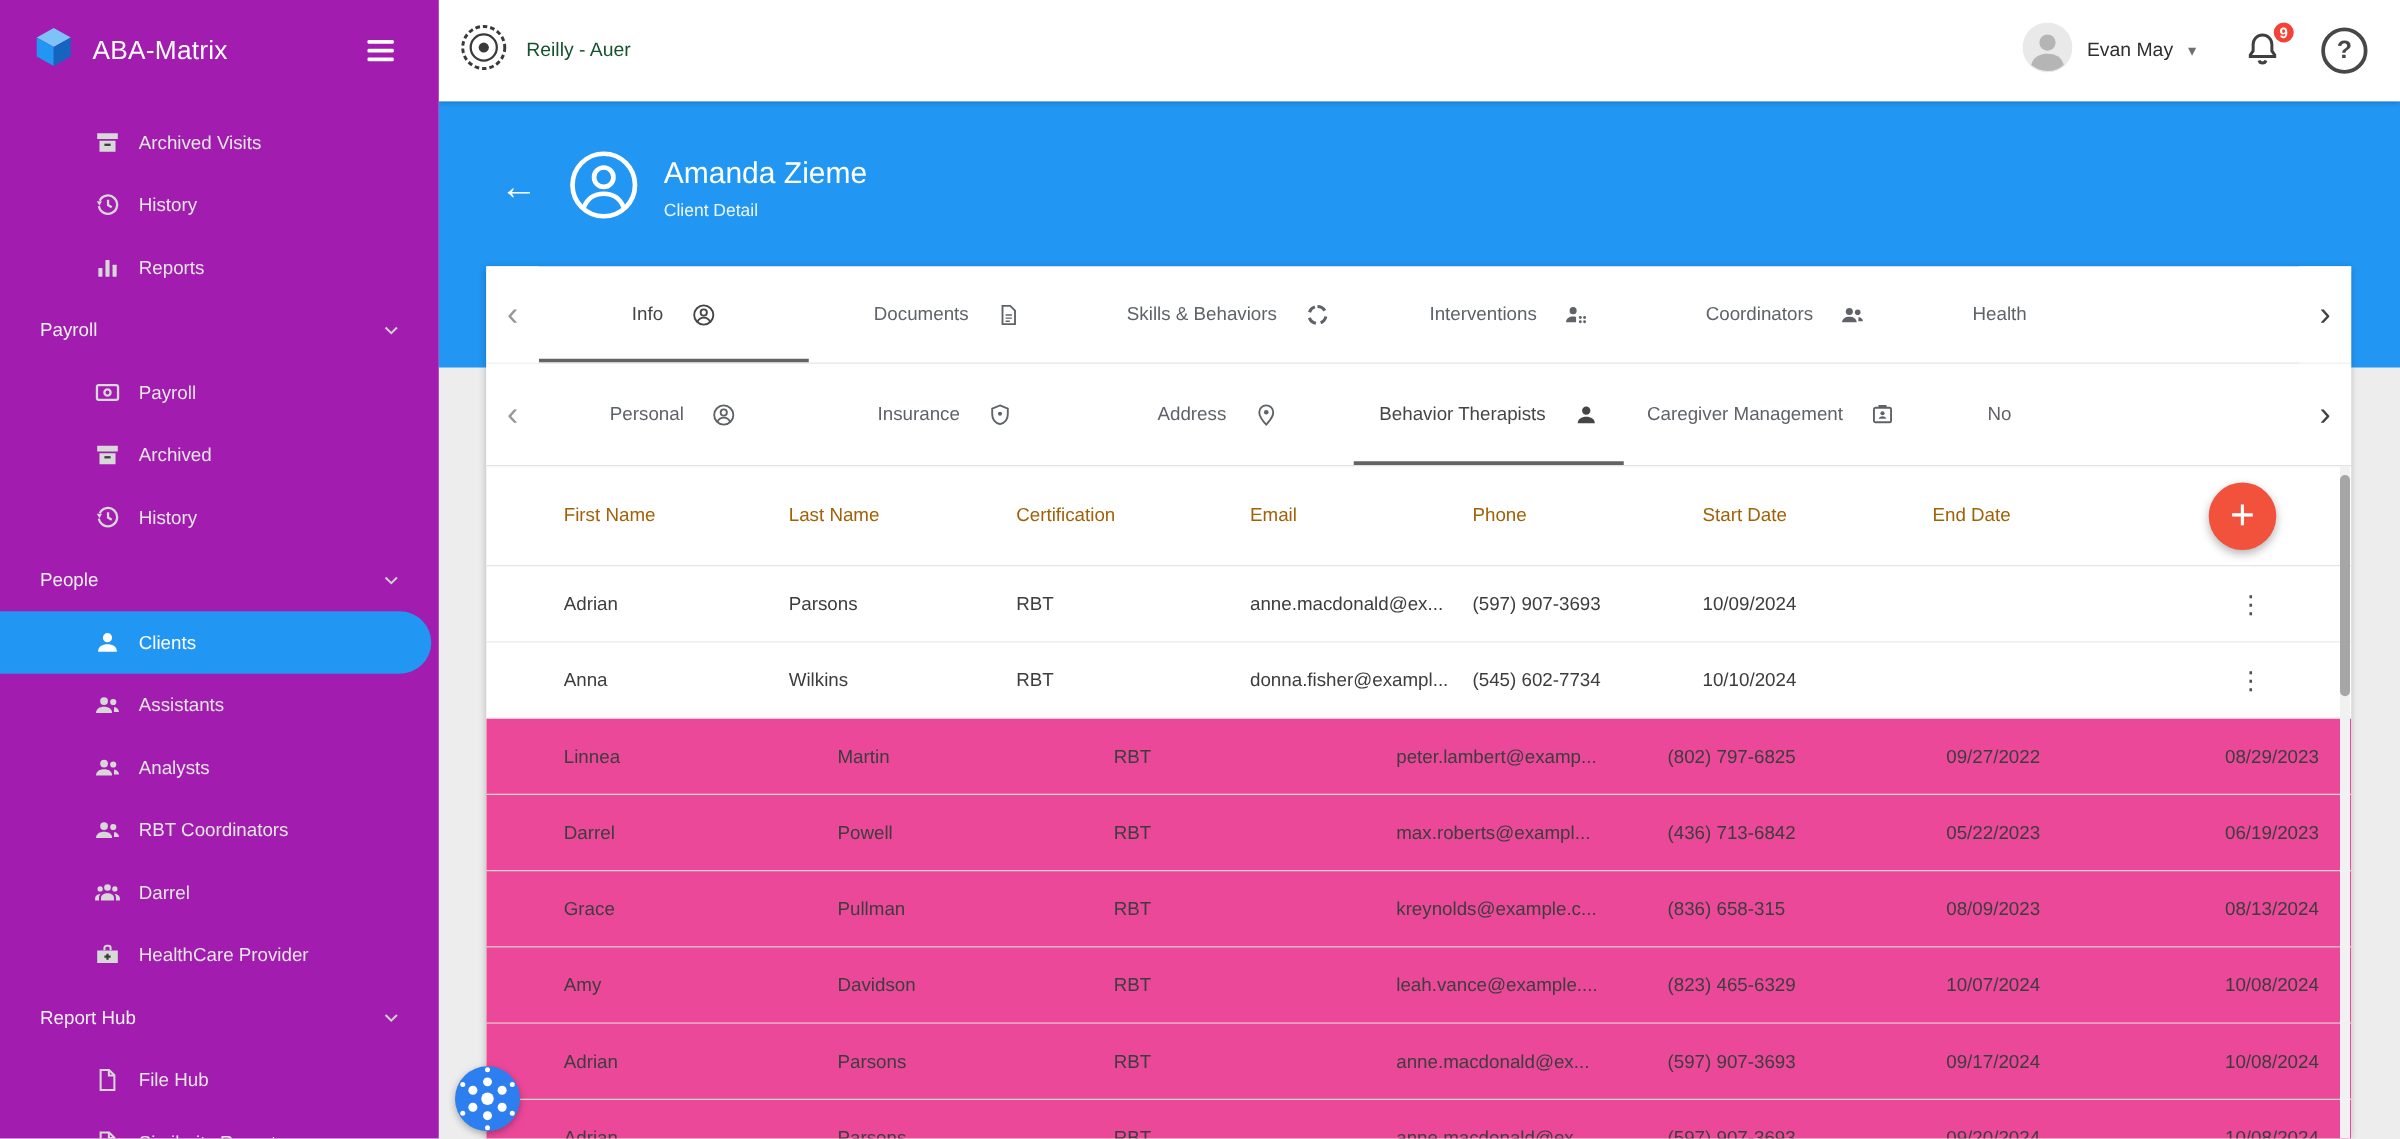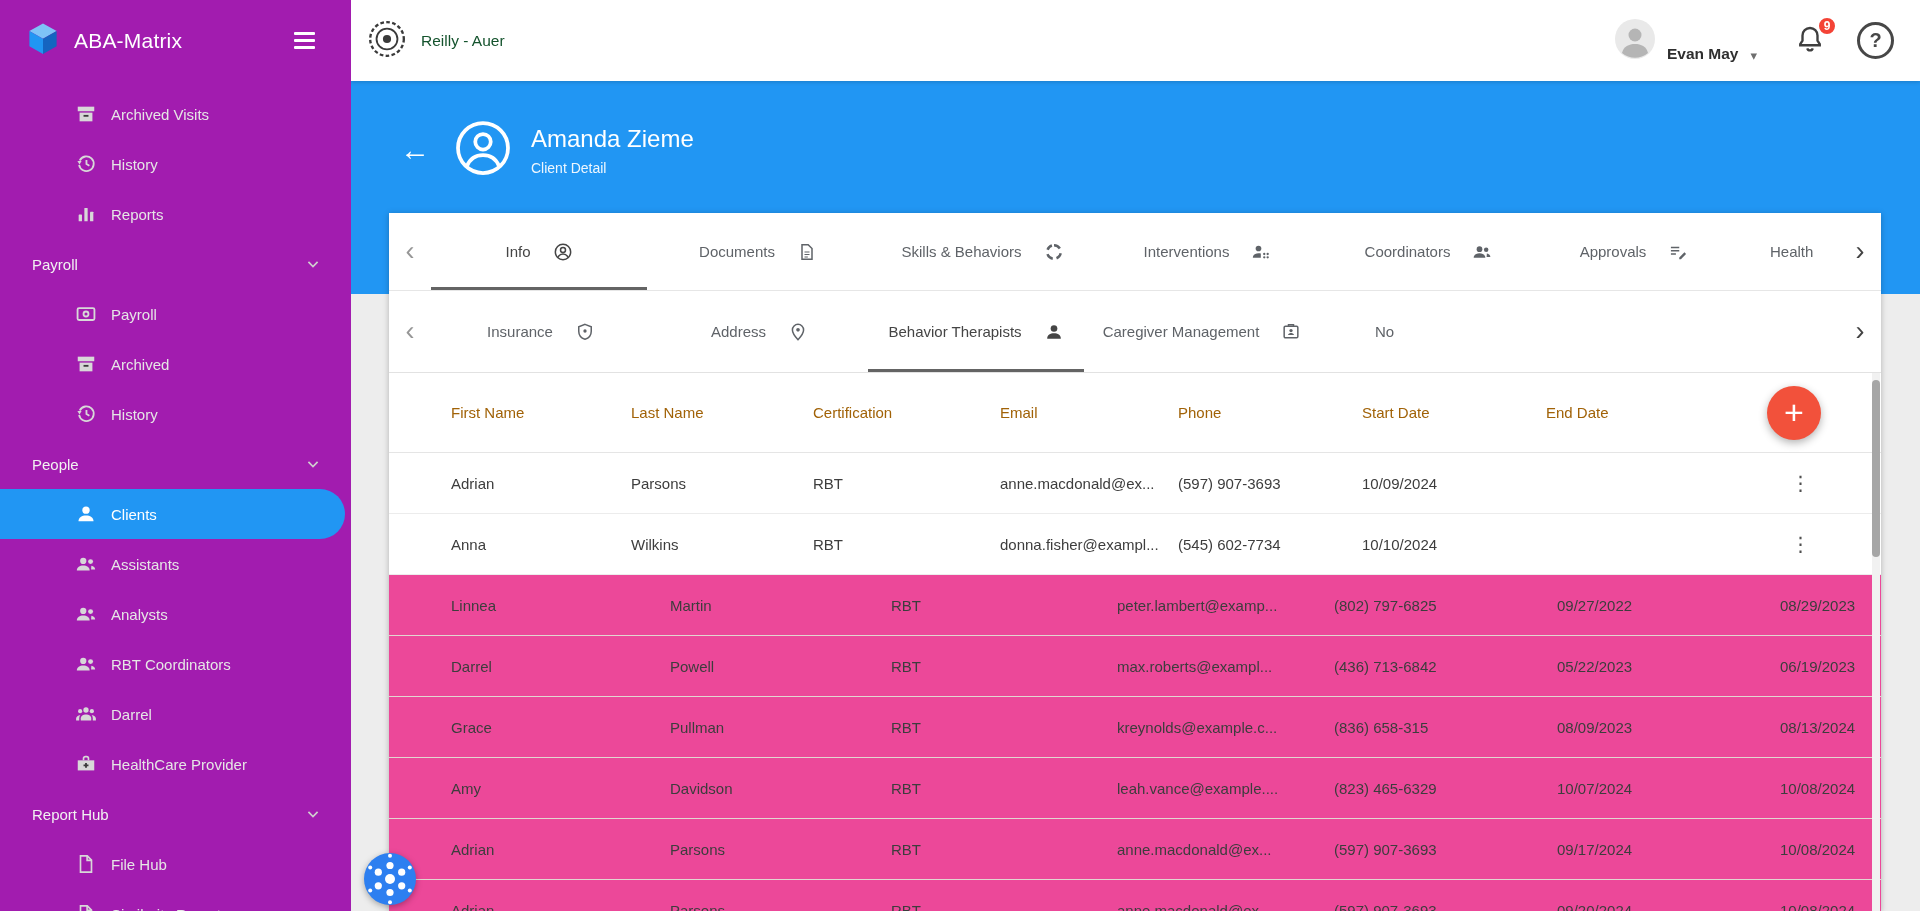--- a/index.html
+++ b/index.html
@@ -24,21 +24,21 @@
   .sb-section{height:50px;display:flex;align-items:center;padding:0 28px 0 32px;color:#f2f2f2;font-size:15px;cursor:pointer;}
   .sb-section .chev{margin-left:auto;display:flex;}
   .sb-lbl{white-space:nowrap;}
 
   
   .topbar{position:absolute;left:351px;top:0;width:1569px;height:81px;background:#fff;z-index:20;
     box-shadow:0 1px 4px rgba(0,0,0,.18);display:flex;align-items:center;justify-content:space-between;
     padding:0 26px 0 16px;}
   .org{display:flex;align-items:center;gap:14px;color:#14532d;font-size:15.5px;font-weight:500;}
   .top-right{display:flex;align-items:center;gap:28px;}
-  .user-menu{display:flex;align-items:flex-end;gap:12px;background:none;border:none;font-size:15.5px;color:#2f2f2f;font-weight:bold;}
+  .user-menu{display:flex;align-items:center;gap:12px;background:none;border:none;font-size:15.5px;color:#2f2f2f;}
   .user-caret{color:#6f6f6f;font-size:13px;}
   .bell-btn{position:relative;background:none;border:none;padding:4px;}
   .badge{position:absolute;top:-4px;right:-8px;min-width:20px;height:20px;border-radius:10px;background:#f44336;
     color:#fff;font-size:12px;font-weight:700;display:flex;align-items:center;justify-content:center;
     border:2px solid #fff;padding:0 3px;}
   .help-btn{width:37px;height:37px;border-radius:50%;border:3.2px solid #474747;background:#fff;color:#474747;
     font-size:20px;font-weight:700;display:flex;align-items:center;justify-content:center;padding:0;}
 
   
   .content{position:absolute;left:351px;top:81px;width:1569px;height:830px;}
@@ -401,41 +401,42 @@
             <span class="tic">
                 <svg width="20" height="20" viewBox="0 0 24 24" fill="currentColor">
                   <circle cx="9" cy="8.6" r="3.4"></circle>
                   <path d="M2 19c0-3.6 3.2-5.4 7-5.4s7 1.8 7 5.4z"></path>
                   <circle cx="17" cy="9.4" r="2.7"></circle>
                   <path d="M17.8 13.8c2.5.5 4.2 1.9 4.2 4.2h-4.4z"></path>
                 </svg>
               </span>
 
           </div>
-          <div class="tab tm5">
-            <span>Approvals</span>
-            <span class="tic">
-                <svg width="20" height="20" viewBox="0 0 24 24" fill="none" stroke="currentColor" stroke-width="1.8">
-                  <path d="M3.5 6.5h10M3.5 10.5h10M3.5 14.5h6"></path>
-                  <path d="M13.5 18.6l6.2-6.2 2 2-6.2 6.2h-2z" fill="currentColor" stroke="none"></path>
-                </svg>
-              </span>
-
-          </div>
           <div class="tab tm6 tab-cut">
             <span>Health</span>
 
           </div>
         </div>
         <button class="tab-scroll right">›</button>
       </div>
 
       <div class="tabbar tabbar-sub">
         <button class="tab-scroll left">‹</button>
         <div class="tabs">
+          <div class="tab ts0">
+            <span>Personal</span>
+            <span class="tic">
+                <svg width="20" height="20" viewBox="0 0 24 24" fill="none" stroke="currentColor" stroke-width="1.8">
+                  <circle cx="12" cy="12" r="9.2"></circle>
+                  <circle cx="12" cy="9.6" r="3"></circle>
+                  <path d="M5.9 18.6c1.2-2.8 3.4-4.1 6.1-4.1s4.9 1.3 6.1 4.1"></path>
+                </svg>
+              </span>
+
+          </div>
           <div class="tab ts1">
             <span>Insurance</span>
             <span class="tic">
                 <svg width="20" height="20" viewBox="0 0 24 24" fill="none" stroke="currentColor" stroke-width="1.8">
                   <path d="M12 2.8l7.5 3v5.4c0 4.8-3.2 8.3-7.5 9.6-4.3-1.3-7.5-4.8-7.5-9.6V5.8z"></path>
                   <circle cx="12" cy="10.8" r="2" fill="currentColor" stroke="none"></circle>
                 </svg>
               </span>
 
           </div>

